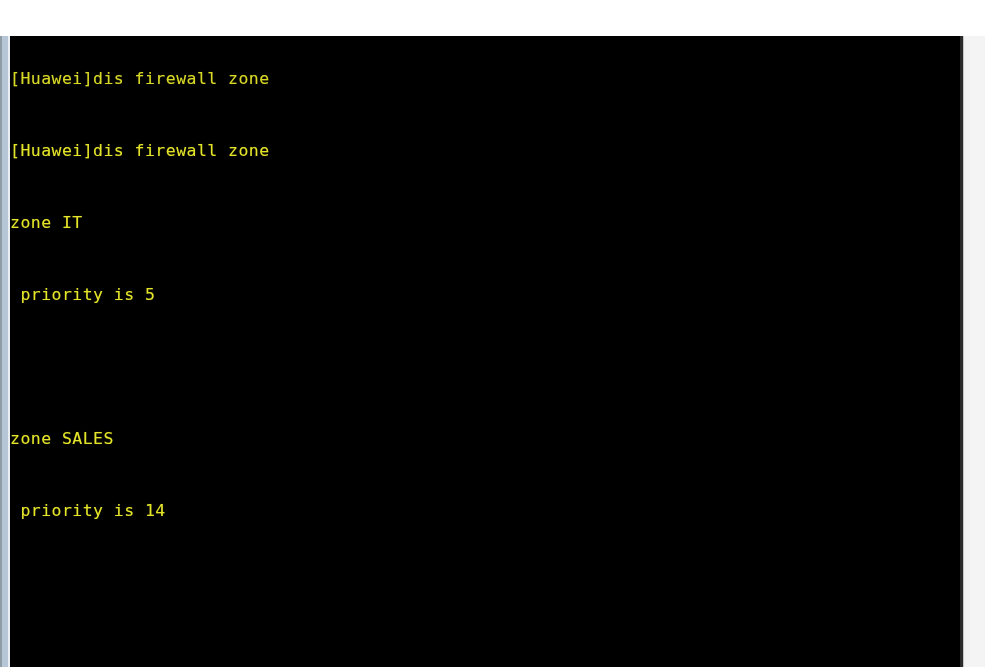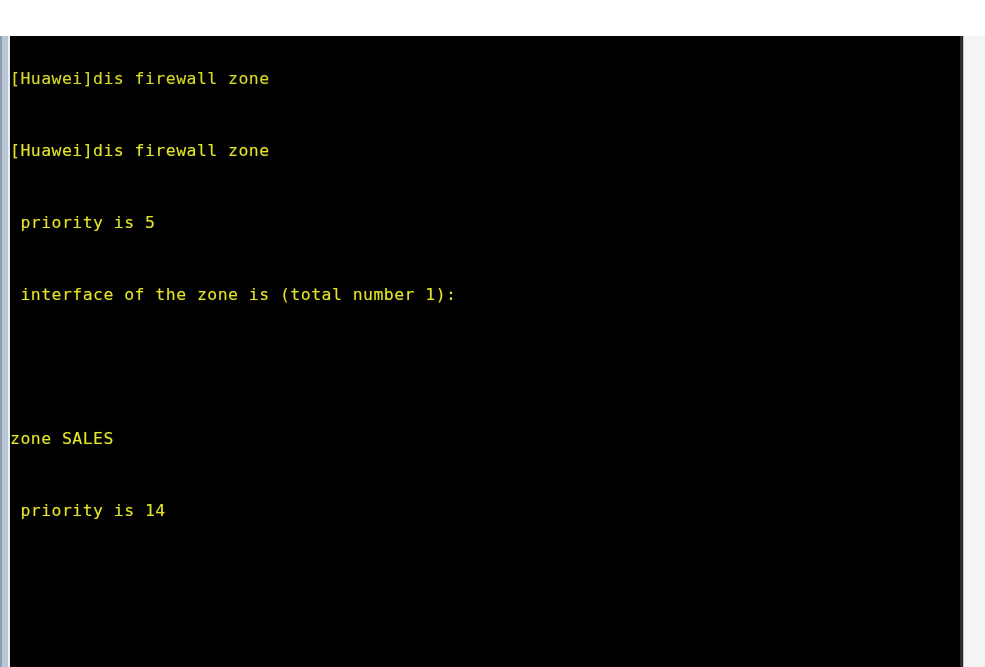--- a/index.html
+++ b/index.html
@@ -142,22 +142,22 @@
 <div id="terminal-window">
 
   <div class="edge-left-rule"></div>
   <div class="edge-left-band"></div>
   <div class="edge-left-inner"></div>
 
   <div id="terminal-screen">
     <div id="terminal-output">
       <span class="term-line clipped-top">[Huawei]dis firewall zone</span>
       <span class="term-line">[Huawei]dis firewall zone</span>
+      <span class="term-line">zone IT</span>
       <span class="term-line"> priority is 5</span>
-      <span class="term-line"> interface of the zone is (total number 1):</span>
       <span class="term-line"></span>
       <span class="term-line">zone SALES</span>
       <span class="term-line"> priority is 14</span>
       
       
       
       
       
       
       

